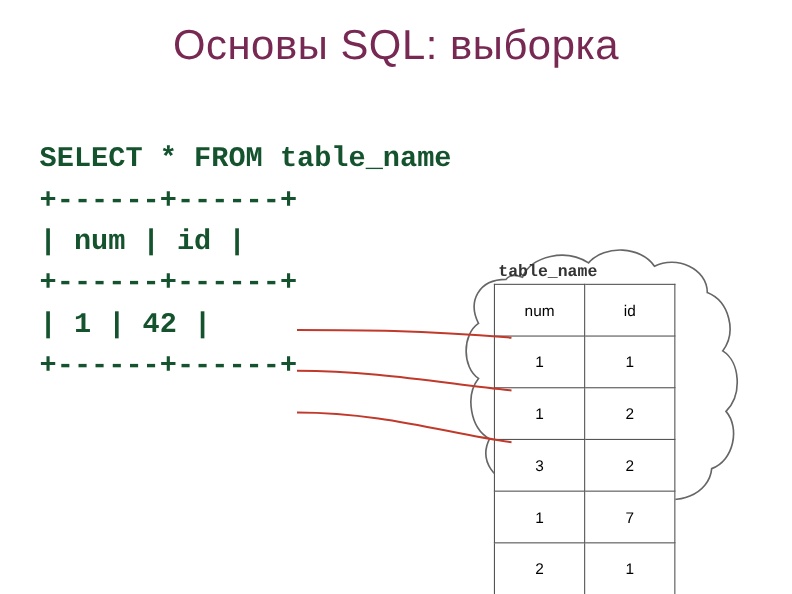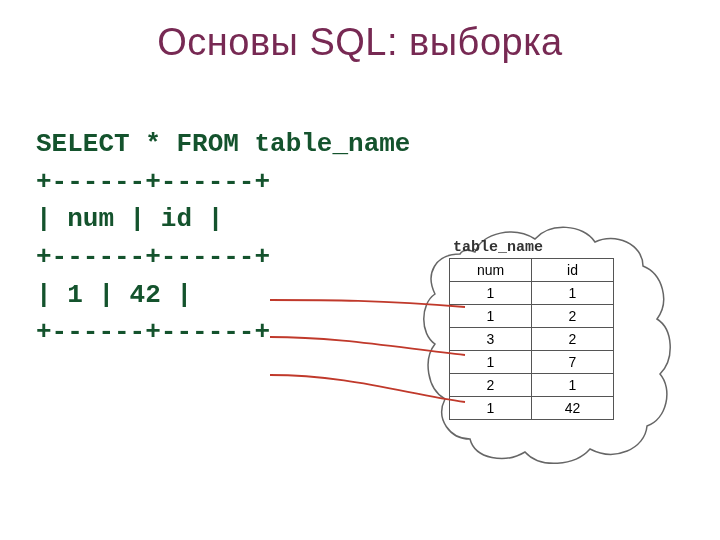--- a/index.html
+++ b/index.html
@@ -59,21 +59,21 @@
     table.data-table {
       border-collapse: collapse;
       width: 100%;
       background: #fff;
     }
     table.data-table th, table.data-table td {
       border: 1px solid #555;
       text-align: center;
       font-family: Arial, sans-serif;
       font-size: 14px;
-      padding: 3px 0;
+      padding: 15px 0;
       height: 23px;
       width: 50%;
     }
     table.data-table th {
       font-weight: normal;
     }
     .arrows {
       position: absolute;
       top: 0;
       left: 0;

